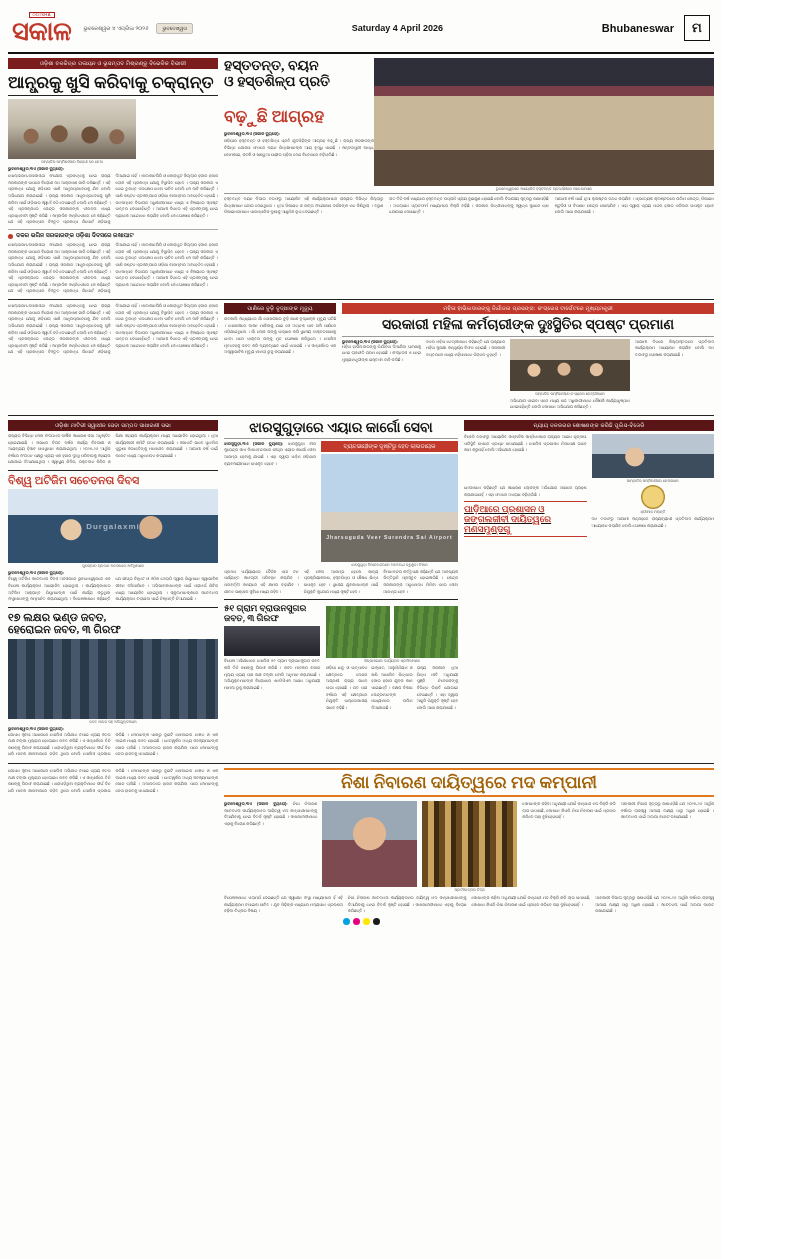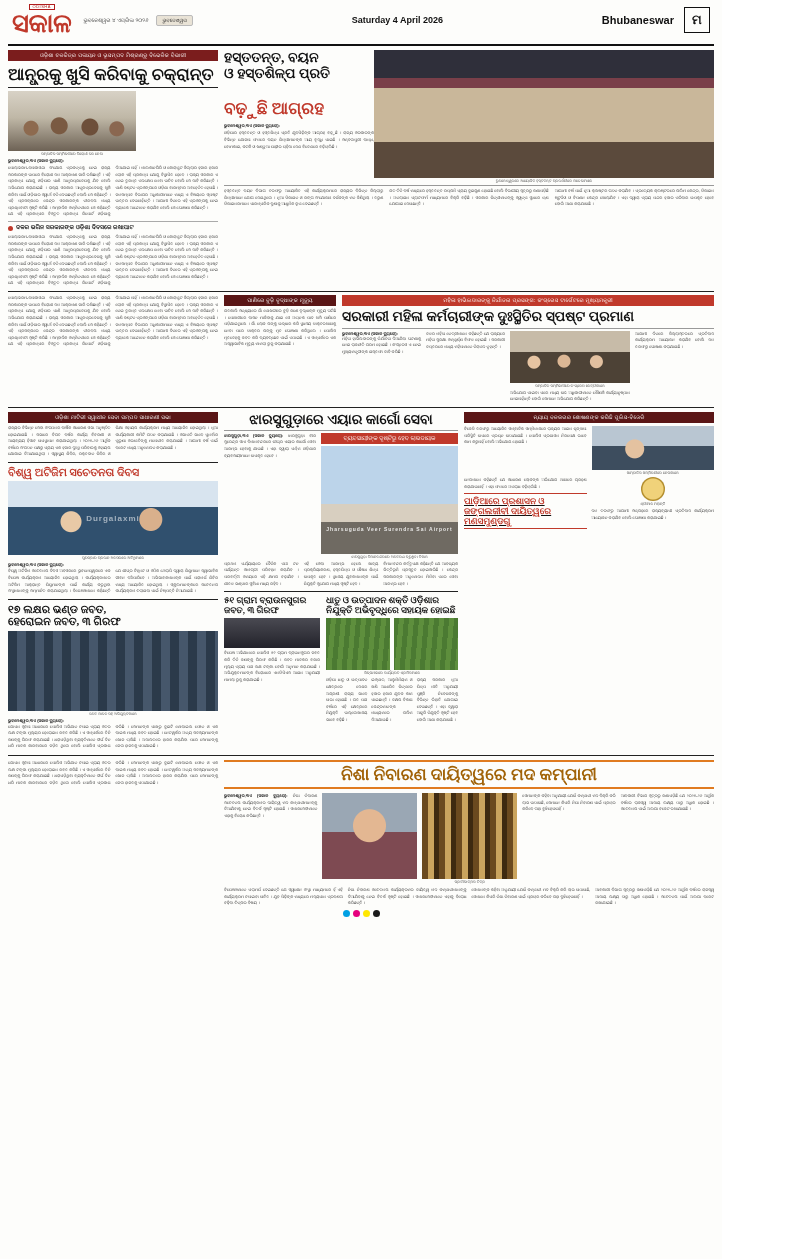--- a/index.html
+++ b/index.html
@@ -9,21 +9,21 @@
     height: 1259px;
     background: #ffffff;
     font-family: "Liberation Sans", sans-serif;
     color: #111;
     overflow: hidden;
   }
   .page {
     width: 722px;
     height: 1259px;
     position: relative;
-    padding: 0 8px 4px 8px;
+    padding: 8px 8px 4px 8px;
     background: #fdfdfb;
   }
 
   
   .masthead {
     display: flex;
     align-items: center;
     justify-content: space-between;
     border-bottom: 2px solid #111;
     padding: 2px 4px 6px 4px;
@@ -240,21 +240,21 @@
       <div class="body-txt cols2">ପୋଲାଭରମ-ବନାକାସନ୍ଦା ସଂଯୋଗ ପ୍ରକଳ୍ପକୁ ନେଇ ରାଜ୍ୟ ସରକାରଙ୍କ ଉପରେ ବିରୋଧୀ ଦଳ ଆକ୍ରମଣ ଜାରି ରଖିଛନ୍ତି । ଏହି ପ୍ରକଳ୍ପ ଯୋଗୁ ଓଡ଼ିଶାର ପାଣି ଆନ୍ଧ୍ରପ୍ରଦେଶକୁ ଯିବ ବୋଲି ଅଭିଯୋଗ କରାଯାଇଛି । ରାଜ୍ୟ ସରକାର ଆନ୍ଧ୍ରପ୍ରଦେଶକୁ ଖୁସି କରିବା ପାଇଁ ଓଡ଼ିଶାର ସ୍ୱାର୍ଥ ବଳି ଦେଉଛନ୍ତି ବୋଲି ସେ କହିଛନ୍ତି । ଏହି ପ୍ରସଙ୍ଗରେ କେନ୍ଦ୍ର ସରକାରଙ୍କ ନୀରବତା ମଧ୍ୟ ପ୍ରଶ୍ନବାଚୀ ସୃଷ୍ଟି କରିଛି । ସମ୍ବାଦିକ ସମ୍ମିଳନୀରେ ସେ କହିଛନ୍ତି ଯେ ଏହି ପ୍ରକଳ୍ପର ବିସ୍ତୃତ ପ୍ରକଳ୍ପ ରିପୋର୍ଟ ଓଡ଼ିଶାକୁ ଦିଆଯାଇ ନାହିଁ । ମାଲକାନଗିରି ଓ କୋରାପୁଟ ଜିଲ୍ଲାର ହଜାର ହଜାର ଲୋକ ଏହି ପ୍ରକଳ୍ପ ଯୋଗୁ ବିସ୍ଥାପିତ ହେବେ । ରାଜ୍ୟ ସରକାର ଏ ନେଇ ତୁରନ୍ତ ପଦକ୍ଷେପ ନେବା ଉଚିତ ବୋଲି ସେ ଦାବି କରିଛନ୍ତି । ପାଣି ବଣ୍ଟନ ପ୍ରସଙ୍ଗରେ ଓଡ଼ିଶା ବାରମ୍ବାର ଅବହେଳିତ ହେଉଛି । ଜଳସମ୍ପଦ ବିଭାଗର ଅଧିକାରୀମାନେ ମଧ୍ୟ ଏ ବିଷୟରେ ସ୍ପଷ୍ଟ ଉତ୍ତର ଦେଉନାହାଁନ୍ତି । ଆଗାମୀ ଦିନରେ ଏହି ପ୍ରସଙ୍ଗକୁ ନେଇ ବ୍ୟାପକ ଆନ୍ଦୋଳନ କରାଯିବ ବୋଲି ସେ ଘୋଷଣା କରିଛନ୍ତି ।</div>
     </div>
 
     <div>
       <div class="kicker kicker-dark">ପାଣିରେ ବୁଡ଼ି ବୃଦ୍ଧାଙ୍କ ମୃତ୍ୟୁ</div>
       <div class="body-txt" style="margin-top:2px;">ଗତକାଲି ସନ୍ଧ୍ୟାରେ ଗାଁ ପୋଖରୀରେ ବୁଡ଼ି ଜଣେ ବୃଦ୍ଧାଙ୍କ ମୃତ୍ୟୁ ଘଟିଛି । ପୋଖରୀରେ ବାସନ ମାଜିବାକୁ ଯାଇ ସେ ଅଚାନକ ପାଦ ଖସି ପାଣିରେ ପଡ଼ିଯାଇଥିଲେ । ଗାଁ ଲୋକ ତାଙ୍କୁ ଉଦ୍ଧାର କରି ସ୍ଥାନୀୟ ଡାକ୍ତରଖାନାକୁ ନେବା ପରେ ଡାକ୍ତର ତାଙ୍କୁ ମୃତ ଘୋଷଣା କରିଥିଲେ । ପୋଲିସ ମୃତଦେହକୁ ଜବତ କରି ବ୍ୟବଚ୍ଛେଦ ପାଇଁ ପଠାଇଛି । ଏ ସମ୍ପର୍କରେ ଏକ ଅସ୍ୱାଭାବିକ ମୃତ୍ୟୁ ମାମଲା ରୁଜୁ କରାଯାଇଛି ।</div>
     </div>
 
     <div>
       <div class="kicker kicker-red">ମହିଳା ହାଭିଲଦାରଙ୍କୁ ନିର୍ଯାତନା ପ୍ରସଙ୍ଗ: କଂଗ୍ରେସ ଟାର୍ଗେଟରେ ମୁଖ୍ୟମନ୍ତ୍ରୀ</div>
-      <div class="hl hl-lg" style="text-align:left;margin:3px 0;">ସରକାରୀ ମହିଳା କର୍ମଚାରୀଙ୍କ ଦୁଃସ୍ଥିତିର ସ୍ପଷ୍ଟ ପ୍ରମାଣ</div>
+      <div class="hl hl-lg" style="text-align:center;margin:3px 0;">ସରକାରୀ ମହିଳା କର୍ମଚାରୀଙ୍କ ଦୁଃସ୍ଥିତିର ସ୍ପଷ୍ଟ ପ୍ରମାଣ</div>
       <div class="rule-thin"></div>
       <div style="display:grid;grid-template-columns:1fr 1fr 120px 1fr;gap:5px;">
         <div>
           <div class="byline">ଭୁବନେଶ୍ୱର,୩ଏ (ସକାଳ ବ୍ୟୁରୋ):</div>
           <div class="body-txt">ମହିଳା ହାଭିଲଦାରଙ୍କୁ ନିର୍ଯାତନା ଦିଆଯିବା ଘଟଣାକୁ ନେଇ ରାଜନୀତି ଗରମ ହୋଇଛି । କଂଗ୍ରେସ ଏ ନେଇ ମୁଖ୍ୟମନ୍ତ୍ରୀଙ୍କ ଇସ୍ତଫା ଦାବି କରିଛି ।</div>
         </div>
         <div class="body-txt">ଦଳର ମହିଳା ନେତ୍ରୀମାନେ କହିଛନ୍ତି ଯେ ରାଜ୍ୟରେ ମହିଳା ସୁରକ୍ଷା ସମ୍ପୂର୍ଣ୍ଣ ବିଫଳ ହୋଇଛି । ସରକାରୀ ଦପ୍ତରରେ ମଧ୍ୟ ମହିଳାମାନେ ନିରାପଦ ନୁହନ୍ତି ।</div>
         <div>
           <div class="photo photo-panel" style="height:52px;"></div>
           <div class="cap">ସମ୍ବାଦିକ ସମ୍ମିଳନୀରେ କଂଗ୍ରେସ ନେତ୍ରୀମାନେ</div>
@@ -316,21 +316,20 @@
       <div class="rule" style="margin-top:4px;"></div>
 
       <div style="display:grid;grid-template-columns:96px 1fr;gap:6px;">
         <div>
           <div class="hl hl-sm">୫୧ ଗ୍ରାମ ବ୍ରାଉନସୁଗର</div>
           <div class="hl hl-sm">ଜବତ, ୩ ଗିରଫ</div>
           <div class="photo photo-dark" style="height:30px;margin-top:3px;"></div>
           <div class="body-txt" style="margin-top:2px;">ବିଶେଷ ଅଭିଯାନରେ ପୋଲିସ ୫୧ ଗ୍ରାମ ବ୍ରାଉନସୁଗର ଜବତ କରି ତିନି ଜଣଙ୍କୁ ଗିରଫ କରିଛି । ଜବତ ମାଦକର ବଜାର ମୂଲ୍ୟ ପ୍ରାୟ ପାଞ୍ଚ ଲକ୍ଷ ଟଙ୍କା ବୋଲି ଅନୁମାନ କରାଯାଉଛି । ଅଭିଯୁକ୍ତମାନଙ୍କ ବିରୋଧରେ ଏନଡିପିଏସ ଆଇନ ଅନୁଯାୟୀ ମାମଲା ରୁଜୁ କରାଯାଇଛି ।</div>
         </div>
         <div>
-          <div class="hl hl-sm">ଧାତୁ ଓ ଉତ୍ପାଦନ ଶକ୍ତି ଓଡ଼ିଶାର ନିଯୁକ୍ତି ଅଭିବୃଦ୍ଧିରେ ସହାୟକ ହୋଇଛି</div>
           <div style="display:grid;grid-template-columns:1fr 1fr;gap:4px;margin-top:3px;">
             <div class="photo photo-green" style="height:52px;"></div>
             <div class="photo photo-green" style="height:52px;"></div>
           </div>
           <div class="cap">ଶିଳ୍ପାଞ୍ଚଳରେ କାର୍ଯ୍ୟରତ ଶ୍ରମିକମାନେ</div>
           <div style="display:grid;grid-template-columns:1fr 1fr 1fr;gap:4px;margin-top:2px;">
             <div class="body-txt">ଓଡ଼ିଶା ଧାତୁ ଓ ଉତ୍ପାଦନ କ୍ଷେତ୍ରରେ ଦେଶର ଅଗ୍ରଣୀ ରାଜ୍ୟ ଭାବେ ଉଭା ହୋଇଛି । ଗତ ପାଞ୍ଚ ବର୍ଷରେ ଏହି କ୍ଷେତ୍ରରେ ନିଯୁକ୍ତି ଉଲ୍ଲେଖନୀୟ ଭାବେ ବଢ଼ିଛି ।</div>
             <div class="body-txt">ଇସ୍ପାତ, ଆଲୁମିନିୟମ ଓ ଖଣି ଆଧାରିତ ଶିଳ୍ପରେ ହଜାର ହଜାର ଯୁବକ କାମ ପାଇଛନ୍ତି । ଦକ୍ଷତା ବିକାଶ କେନ୍ଦ୍ରମାନଙ୍କ ମାଧ୍ୟମରେ ତାଲିମ ଦିଆଯାଉଛି ।</div>
             <div class="body-txt">ରାଜ୍ୟ ସରକାର ନୂଆ ଶିଳ୍ପ ନୀତି ଅନୁଯାୟୀ ପୁଞ୍ଜି ନିବେଶକଙ୍କୁ ବିଭିନ୍ନ ରିହାତି ଯୋଗାଇ ଦେଉଛନ୍ତି । ଏହା ଦ୍ୱାରା ଆହୁରି ନିଯୁକ୍ତି ସୃଷ୍ଟି ହେବ ବୋଲି ଆଶା କରାଯାଉଛି ।</div>
           </div>

